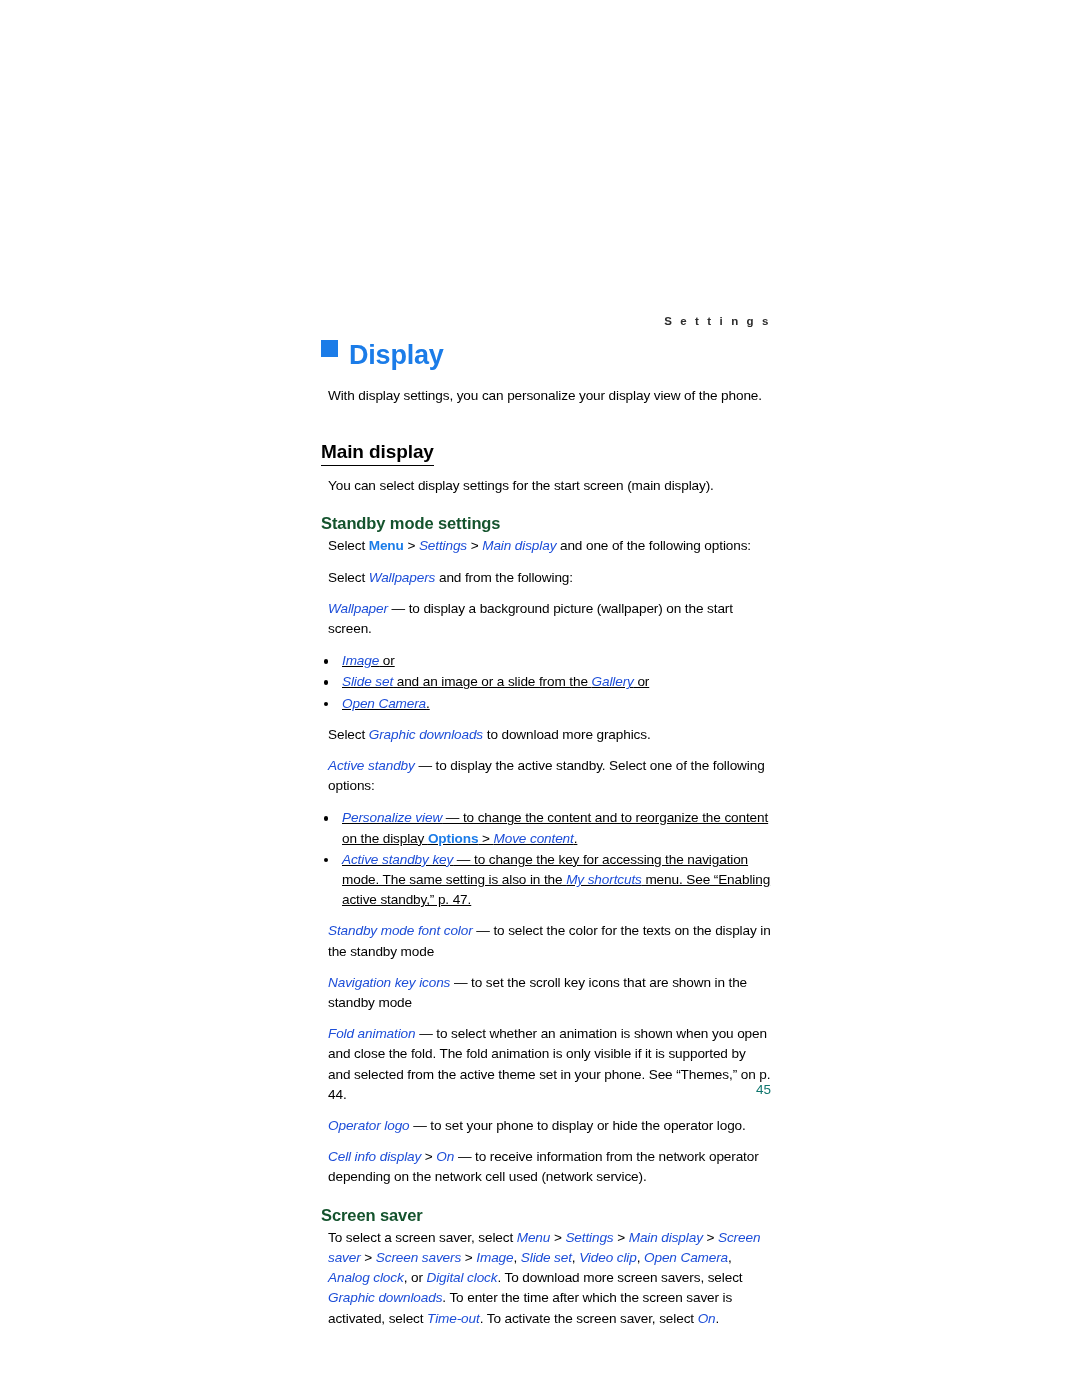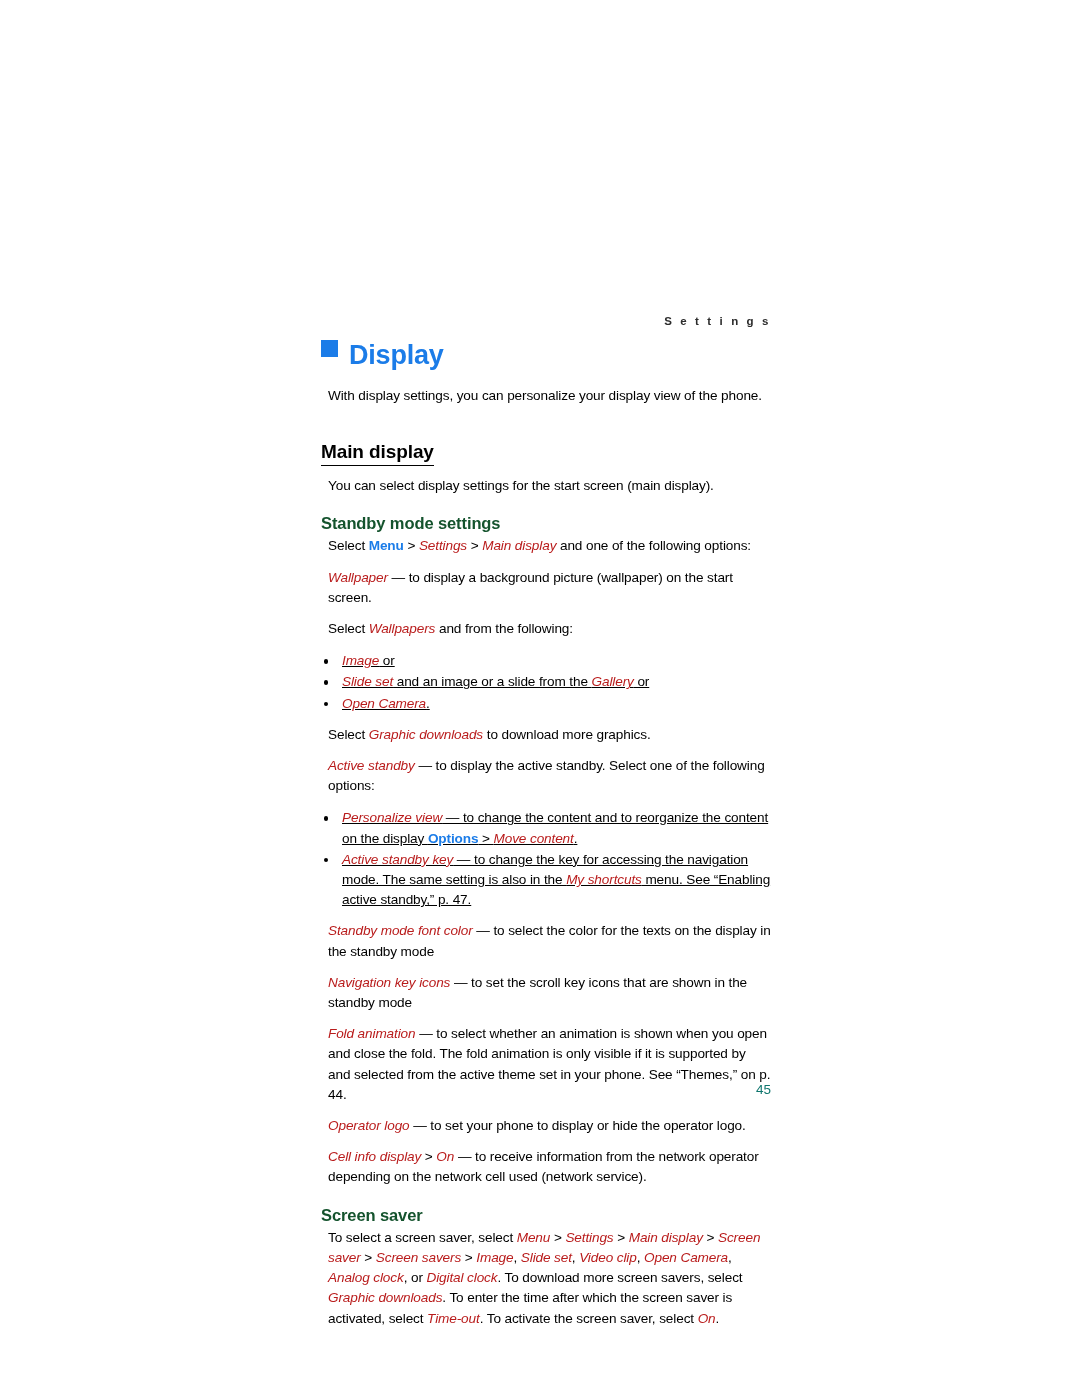--- a/index.html
+++ b/index.html
@@ -117,21 +117,21 @@
     left: 3px;
     top: 8px;
     width: 4.4px;
     height: 4.4px;
     border-radius: 50%;
     background: #000;
   }
 
   
   .ui {           
-    color: #b91c1c;
+    color: #1d4ed8;
     font-style: italic;
   }
   .ui-up {        
     color: #1b7ce8;
     font-style: normal;
     font-weight: bold;
   }
   .sep { color: #000; }
 
   
@@ -164,23 +164,23 @@
     <div class="section-head-wrap">
       <h2 class="section-head">Main display</h2>
     </div>
 
     <p class="body">You can select display settings for the start screen (main display).</p>
 
     <h3 class="sub-head">Standby mode settings</h3>
 
     <p class="body"><span>Select </span><span class="ui-up">Menu</span><span class="sep"> &gt; </span><span class="ui">Settings</span><span class="sep"> &gt; </span><span class="ui">Main display</span><span> and one of the following options:</span></p>
 
+    <p class="body gap"><span>Select </span><span class="ui">Wallpapers</span><span> and from the following:</span></p>
+
     <p class="body gap"><span class="ui">Wallpaper</span><span> — to display a background picture (wallpaper) on the start screen.</span></p>
-
-    <p class="body gap"><span>Select </span><span class="ui">Wallpapers</span><span> and from the following:</span></p>
 
     <ul class="bullets">
       <li><span class="dot"></span><span class="ui">Image</span><span> or</span></li>
       <li><span class="dot"></span><span class="ui">Slide set</span><span> and an image or a slide from the </span><span class="ui">Gallery</span><span> or</span></li>
       <li><span class="dot"></span><span class="ui">Open Camera</span><span>.</span></li>
     </ul>
 
     <p class="body gap"><span>Select </span><span class="ui">Graphic downloads</span><span> to download more graphics.</span></p>
 
     <p class="body gap"><span class="ui">Active standby</span><span> — to display the active standby. Select one of the following options:</span></p>

